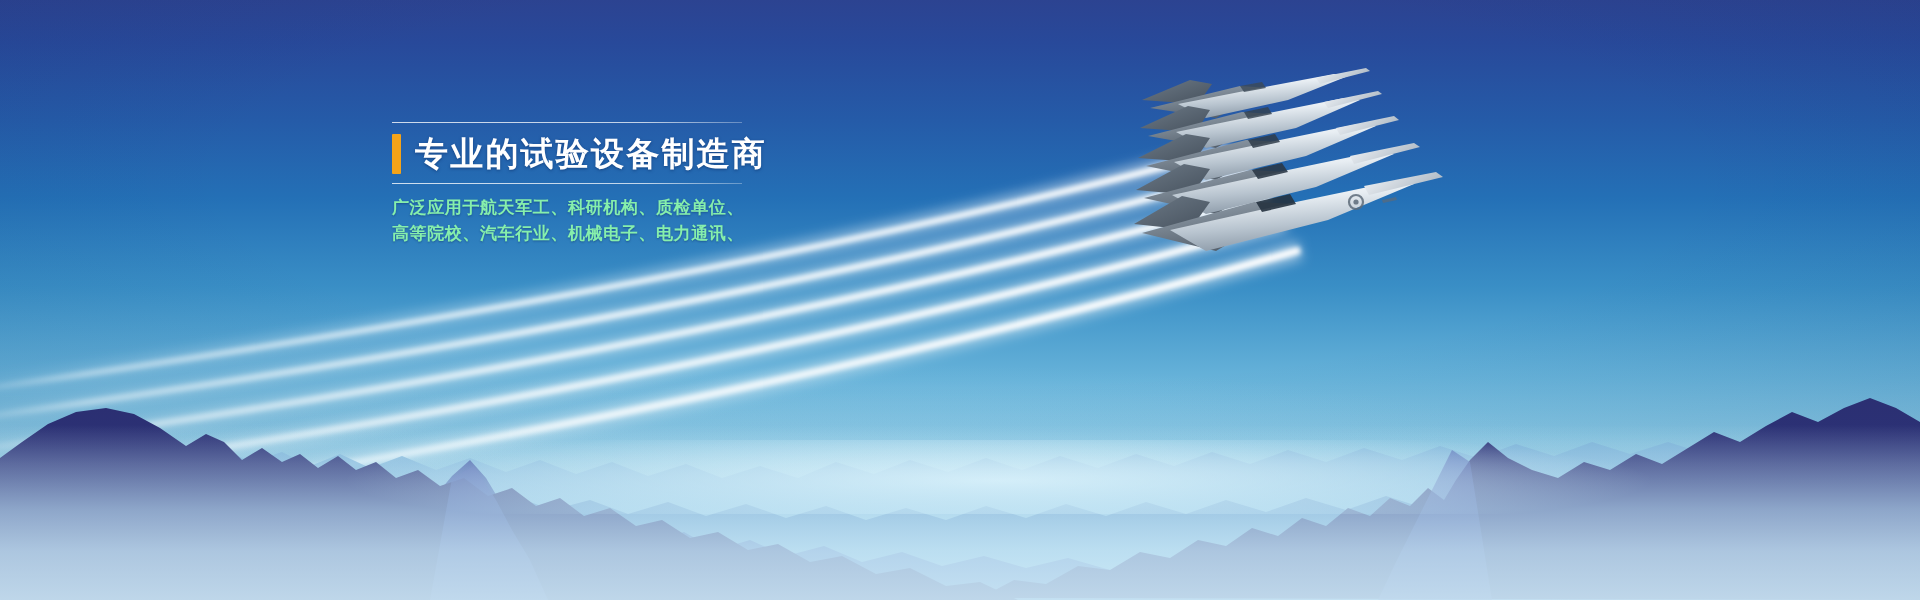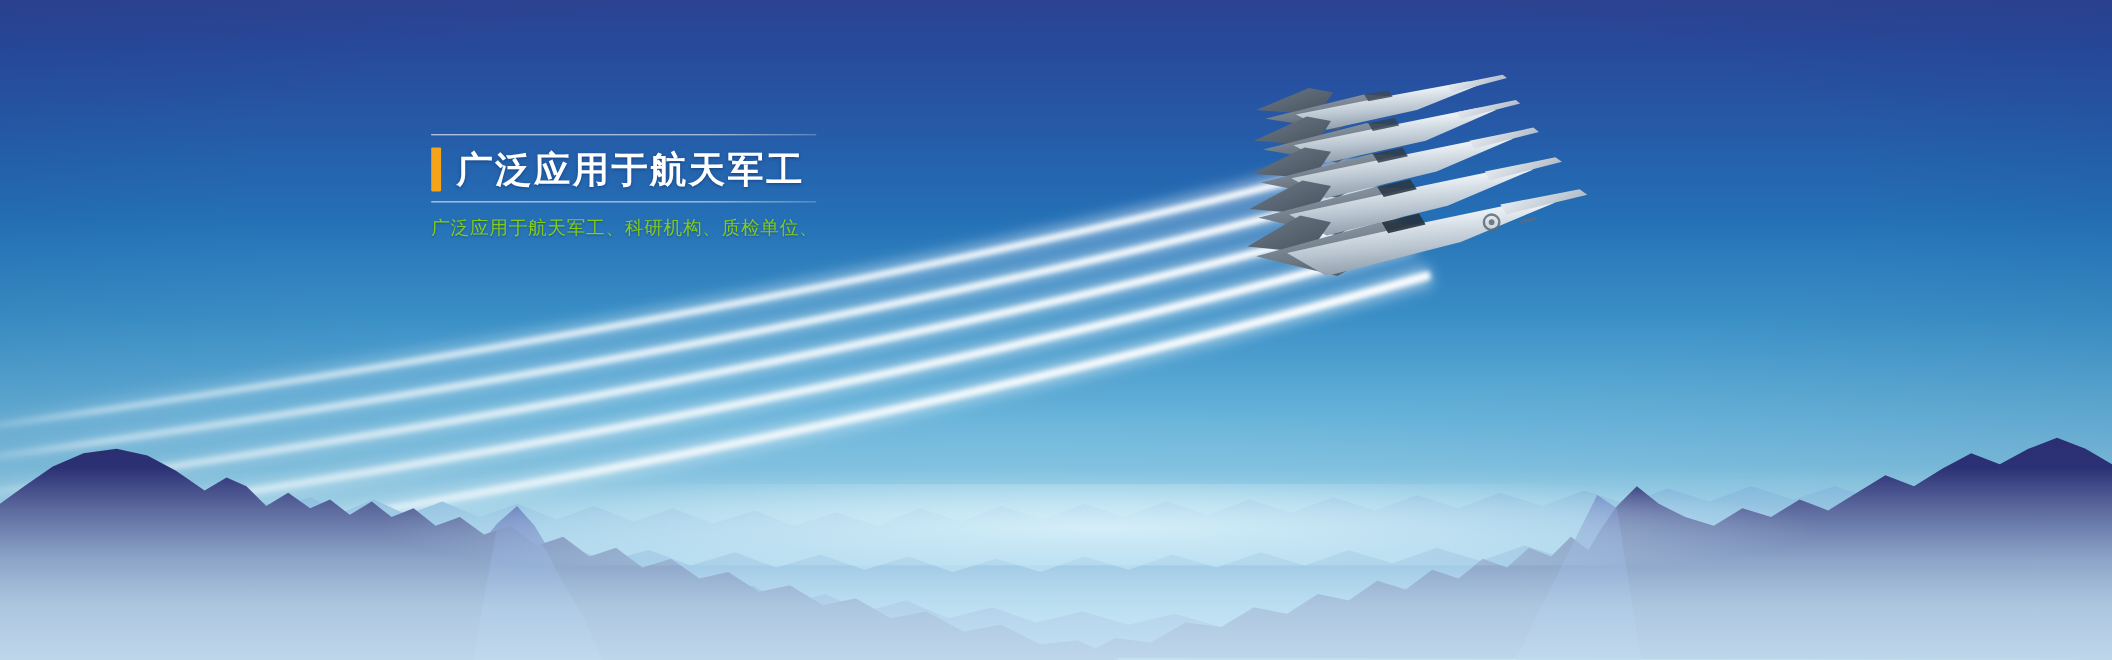--- a/index.html
+++ b/index.html
@@ -106,22 +106,22 @@
     letter-spacing:2.2px;
     color:#ffffff;
     font-weight:700;
     white-space:nowrap;
     text-shadow:0 1px 3px rgba(10,40,95,.55);
   }
   .sub{
     font-size:17px;
     line-height:26px;
     letter-spacing:.6px;
-    color:#84cc16;
-    font-weight:400;
+    color:#86efac;
+    font-weight:700;
     text-shadow:0 1px 2px rgba(10,40,95,.45);
   }
   .sub div{white-space:nowrap;}
 </style>
 </head>
 <body>
 
 <div class="banner">
 
   <div class="sky"></div>
@@ -310,23 +310,24 @@
     </svg>
     <div class="mist2"></div>
     <div class="mist"></div>
   </div>
 
   <div class="copy">
     <div class="rule rule-top"></div>
 
     <div class="headline-row">
       <div class="accent-bar"></div>
-      <div class="headline">广泛应用于航天军工</div>
+      <div class="headline">专业的试验设备制造商</div>
     </div>
 
     <div class="rule rule-mid"></div>
 
     <div class="sub">
       <div>广泛应用于航天军工、科研机构、质检单位、</div>
+      <div>高等院校、汽车行业、机械电子、电力通讯、</div>
     </div>
   </div>
 
 </div>
 
 </body></html>

